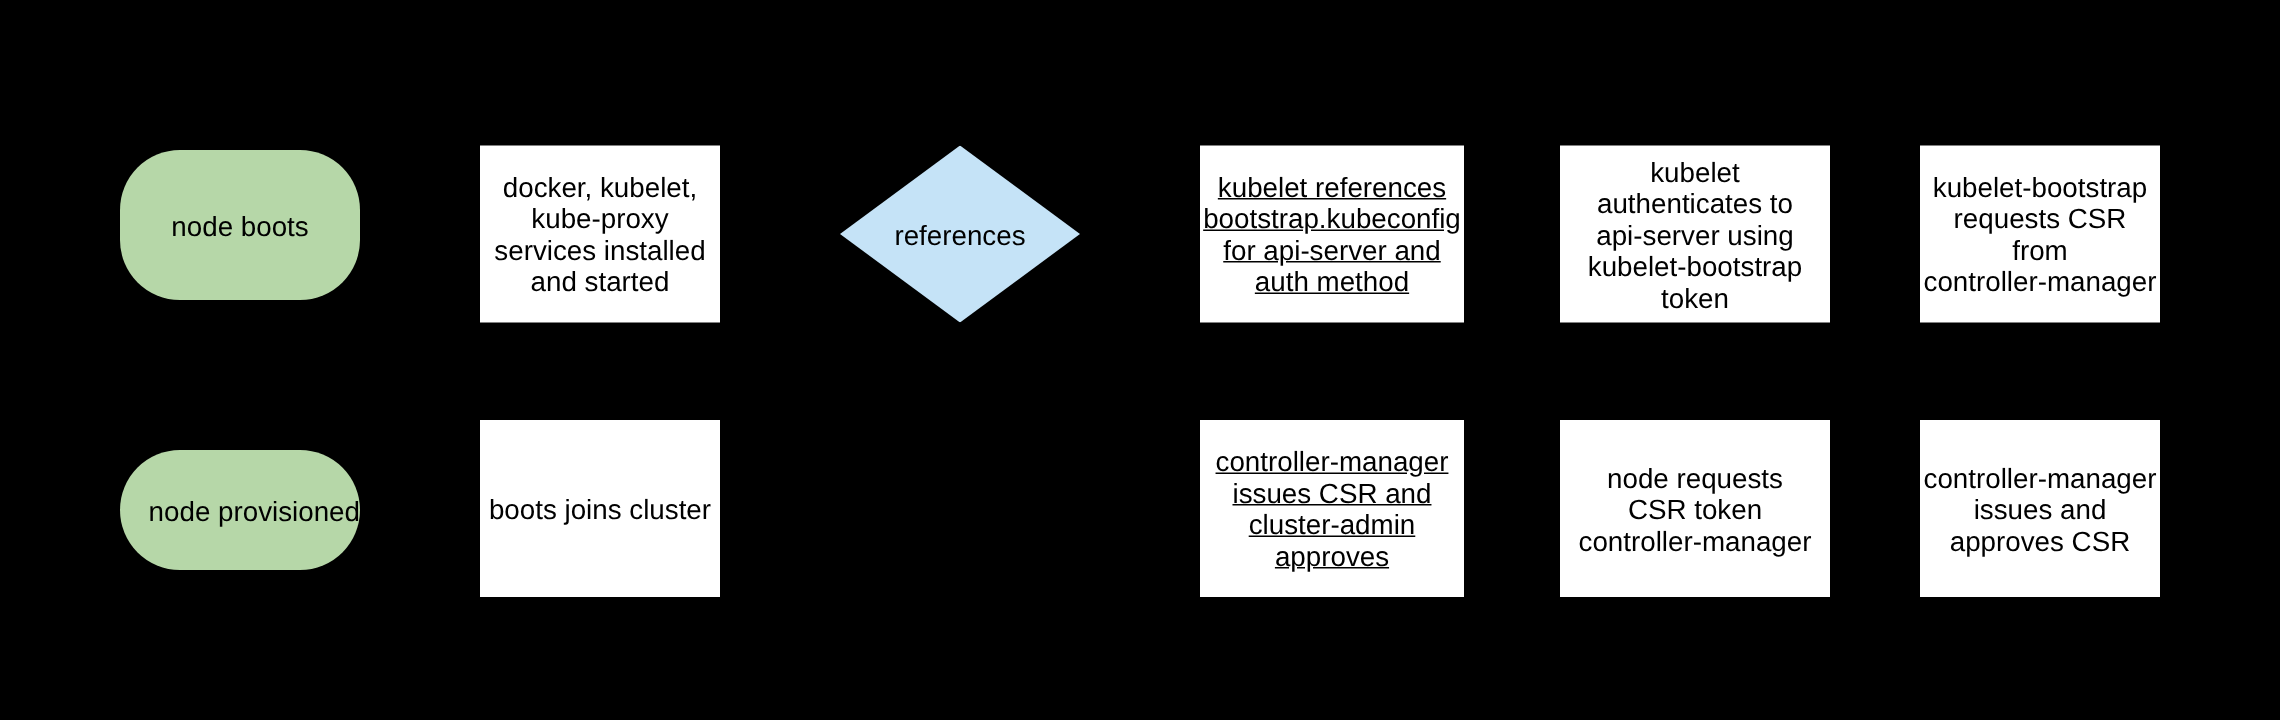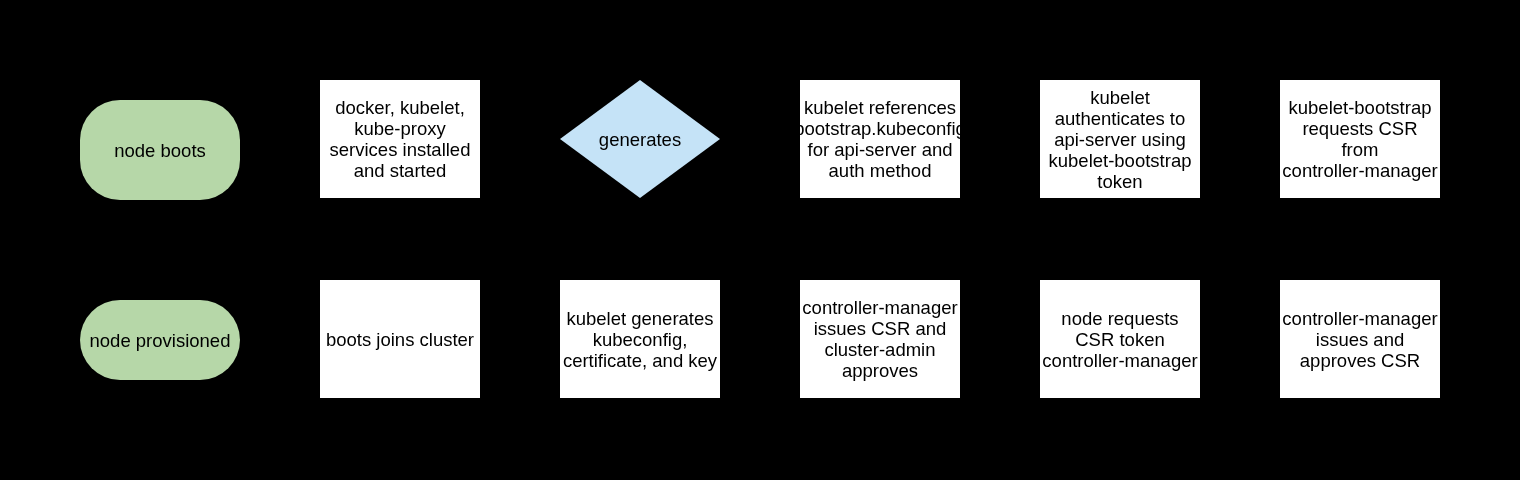--- a/index.html
+++ b/index.html
@@ -41,46 +41,46 @@
     border-radius: 40px;
   }
   .decision {
     background: var(--diamond_fill, #c5e3f7);
     clip-path: polygon(50% 0%, 100% 50%, 50% 100%, 0% 50%);
   }
   
   .c1 { left: 80px;   width: 160px; }
   .c2 { left: 320px;  width: 160px; }
   .c3 { left: 560px;  width: 160px; }
-  .c4 { left: 800px;  width: 160px; }
-  .c5 { left: 1040px; width: 160px; }
+  .c4 { left: 800px;  width: 176px; text-decoration: underline; }
+  .c5 { left: 1040px; width: 180px; }
   .c6 { left: 1280px; width: 160px; }
-  .r1 { top: 80px;  height: 118px; }
+  .r1 { top: 97px;  height: 118px; }
   .r2 { top: 280px; height: 118px; }
   .r1.terminator { top: 100px; height: 100px; }
-  .r2.terminator { top: 300px; height: 80px; }
+  .r2.terminator { top: 300px; height: 80px; justify-content: flex-end; }
 </style>
 </head>
 <body>
 
 <div class="canvas">
 
   <div class="node terminator c1 r1">
     <span class="label">node boots</span>
   </div>
 
   <div class="node process c2 r1">
     <span class="label">docker, kubelet,
 kube-proxy
 services installed
 and started</span>
   </div>
 
   <div class="node decision c3 r1">
-    <span class="label">generates</span>
+    <span class="label">references</span>
   </div>
 
   <div class="node process c4 r1">
     <span class="label">kubelet references
 bootstrap.kubeconfig
 for api-server and
 auth method</span>
   </div>
 
   <div class="node process c5 r1">
@@ -99,25 +99,20 @@
   </div>
 
   <div class="node terminator c1 r2">
     <span class="label">node provisioned</span>
   </div>
 
   <div class="node process c2 r2">
     <span class="label">boots joins cluster</span>
   </div>
 
-  <div class="node process c3 r2">
-    <span class="label">kubelet generates
-kubeconfig,
-certificate, and key</span>
-  </div>
 
   <div class="node process c4 r2">
     <span class="label">controller-manager
 issues CSR and
 cluster-admin
 approves</span>
   </div>
 
   <div class="node process c5 r2">
     <span class="label">node requests

